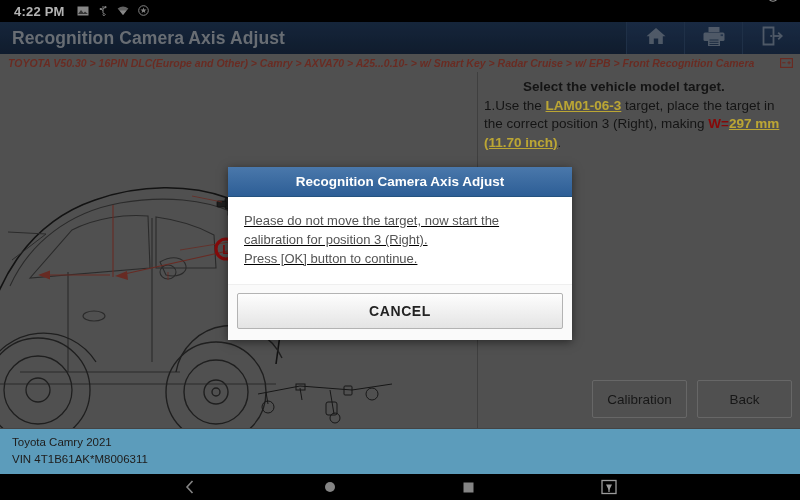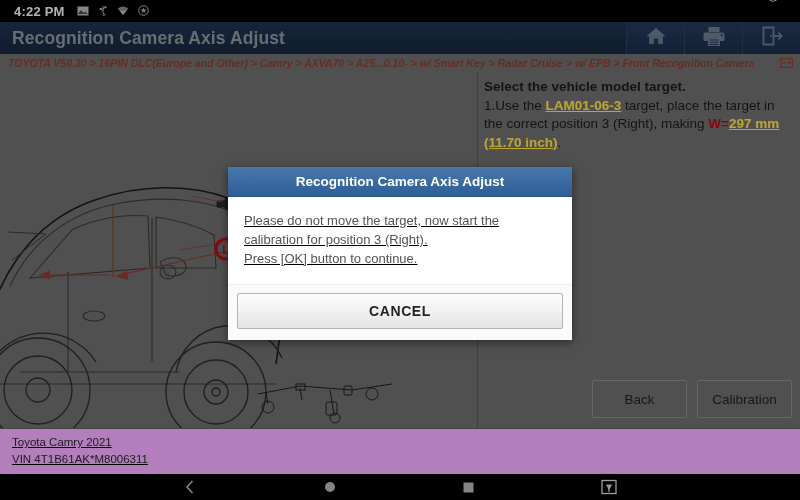--- a/index.html
+++ b/index.html
@@ -75,43 +75,42 @@
   }
   .diagram-pane svg { position:absolute; top:0; left:0; }
 
   .text-pane {
     position: relative; flex: 1; height: 100%;
     padding: 6px 6px 0 6px;
   }
   .instr {
     font-size: 13.5px; line-height: 18.5px; color: #1b1b1b;
   }
-  .instr .hl { font-weight: bold; }
+  .instr .hl { font-weight: bold; margin-left: 39px; }
   .red { color: #b40d0d; font-weight: bold; }
   .red-u { color: #fde047; font-weight: bold; text-decoration: underline; }
 
   .bottom-actions {
     position: absolute; right: 8px; bottom: 10px;
     display: flex; gap: 10px;
   }
   .act-btn {
     width: 95px; height: 38px;
     border: 1px solid #8c8c8c;
     background: transparent;
     color: #1f1f1f; font-size: 13.5px;
     display: flex; align-items: center; justify-content: center;
     border-radius: 2px;
   }
 
   
   .footer {
     position: absolute; top: 428px; left: 0; width: 800px; height: 46px;
-    background: #f0abfc; border-top: 1px solid #5c5c5c;
+    background: #7dd3fc; border-top: 1px solid #5c5c5c;
     padding: 5px 0 0 12px;
-    text-decoration: underline;
   }
   .footer div { font-size: 11.5px; color: #2a2a2a; line-height: 17px; }
 
   
   .navbar {
     position: absolute; top: 474px; left: 0; width: 800px; height: 26px;
     background: #000;
     display: flex; align-items: center; justify-content: space-around;
     padding: 0 120px;
   }
@@ -414,22 +413,22 @@
       </svg>
     </div>
 
     <div class="text-pane">
       <div class="instr">
         <span class="hl">Select the vehicle model target.</span><br>
         <span>1.Use the </span><span class="red-u">LAM01-06-3</span><span> target, place the target in the correct position 3 (Right), making </span><span class="red">W=</span><span class="red-u">297 mm (11.70 inch)</span><span>.</span>
       </div>
 
       <div class="bottom-actions">
+        <div class="act-btn">Calibration</div>
         <div class="act-btn">Back</div>
-        <div class="act-btn">Calibration</div>
       </div>
     </div>
   </div>
 
   <div class="footer">
     <div>Toyota Camry 2021</div>
     <div>VIN 4T1B61AK*M8006311</div>
   </div>
 
   <div class="scrim"></div>

